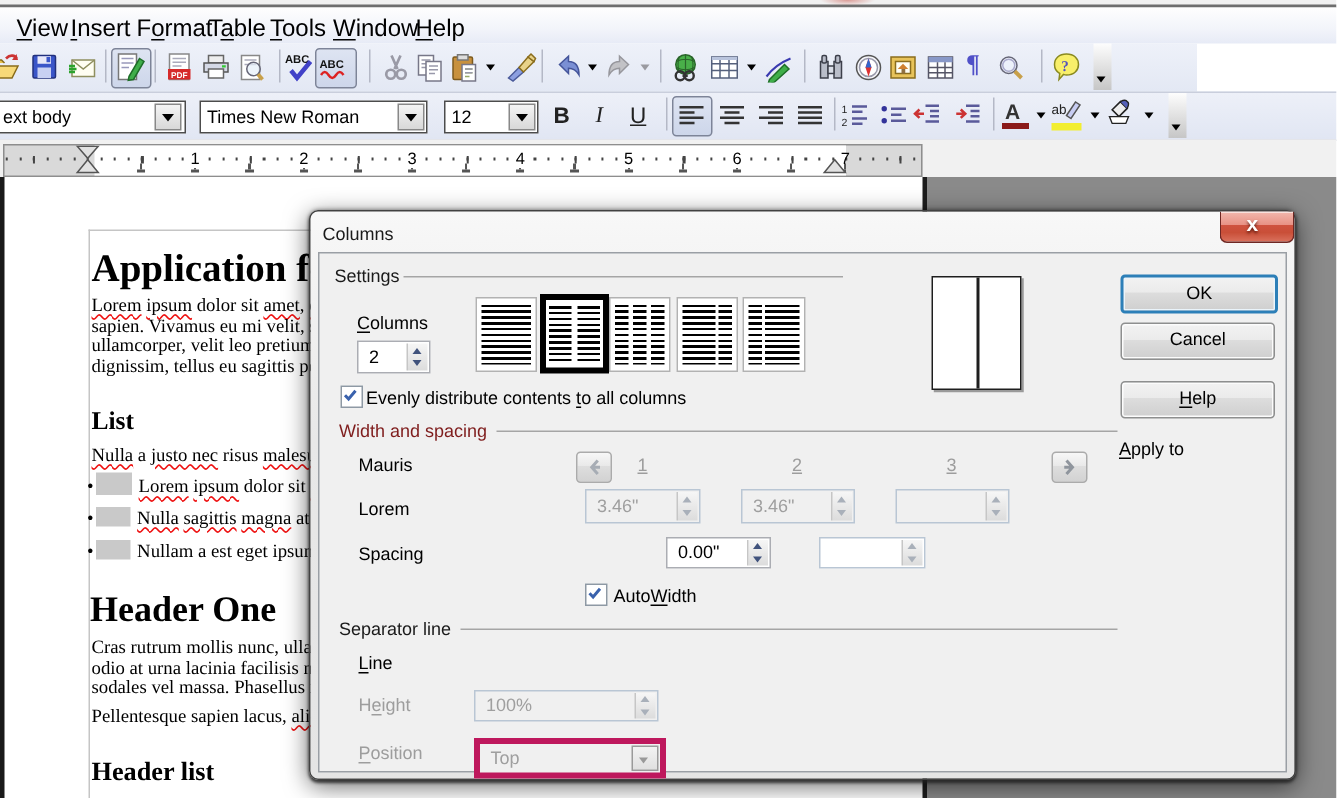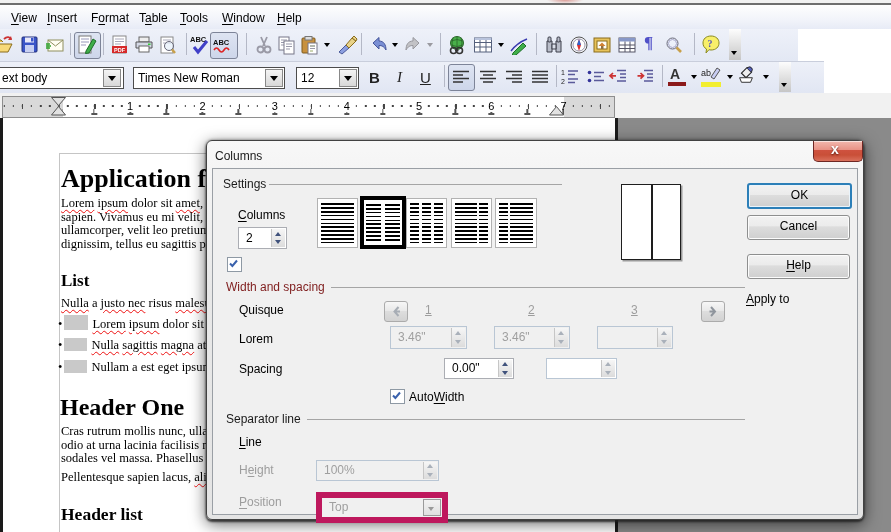--- a/index.html
+++ b/index.html
@@ -2,25 +2,25 @@
 <html><head>
 <meta charset="utf-8">
 <style>
 html,body{margin:0;padding:0}
 body{width:891px;height:532px;overflow:hidden;position:relative;font-family:"Liberation Sans",sans-serif;background:#fff}
 .abs{position:absolute}
 
 #titlestrip{left:0;top:0;width:891px;height:3px;background:#f1f1f1;border-bottom:2px solid #6e6e6e}
 #redblur{left:545px;top:0;width:40px;height:4px;background:radial-gradient(ellipse at center top,rgba(200,85,75,.55),rgba(200,85,75,0) 65%)}
 #menubar{left:0;top:5px;width:891px;height:24px;background:linear-gradient(#fefefe,#f2f4fa 60%,#e7ebf6)}
-#menubar > span{position:absolute;top:6px;font-size:12px;color:#000}
+#menubar > span{position:absolute;top:6px;font-size:16px;color:#000}
 .u{text-decoration:underline;text-underline-offset:2px;text-decoration-thickness:1px}
 
 #toolbar1{left:0;top:29px;width:798px;height:32px;background:linear-gradient(#eef1f9,#e3e8f4)}
-#toolbar2{left:0;top:61px;width:824px;height:31px;background:linear-gradient(#edf0f8,#e1e6f3);border-bottom:1px solid #b9bdcb;border-top:1px solid rgba(185,190,205,.6)}
+#toolbar2{left:0;top:61px;width:891px;height:31px;background:linear-gradient(#edf0f8,#e1e6f3);border-bottom:1px solid #b9bdcb;border-top:1px solid rgba(185,190,205,.6)}
 .tsep{position:absolute;top:4px;width:1px;height:22px;background:#b4b8c6}
 .ic{position:absolute;top:6px;width:20px;height:20px}
 .ic2{position:absolute;top:5px;width:20px;height:20px}
 .drop{position:absolute;width:0;height:0;border-left:3.5px solid transparent;border-right:3.5px solid transparent;border-top:4px solid #000}
 .endstrip{position:absolute;top:0;width:12px;background:linear-gradient(#fdfdfd,#c6c6c6)}
 .pressed{position:absolute;border:1px solid #7d8498;border-radius:3px;background:linear-gradient(#dee4f2,#cdd6ea)}
 
 .combo{position:absolute;top:5px;height:20px;background:#fff;border:1px solid #4c4c4c;font-size:12px;color:#000}
 .combo .txt{position:absolute;left:4px;top:3px;white-space:nowrap}
 .cbtn{position:absolute;right:1px;top:1px;width:16px;height:16px;background:linear-gradient(#f4f4f4,#d8d8d8);border:1px solid #888}
@@ -376,23 +376,24 @@
   <div class="vicon" style="left:282px;top:29px;width:40px;height:48px">
         <div class="stripes" style="left:3px;width:9px"></div>
         <div class="stripes" style="right:3px;width:23px"></div>
       </div>
 
   <div class="cb" style="left:14px;top:88px">
         <svg width="11" height="11" viewBox="0 0 11 11" style="position:absolute;left:0;top:0">
           <path d="M2 5.5 L4.4 8 L9 2.5" stroke="#3a62ad" stroke-width="2" fill="none"></path>
         </svg>
       </div>
+  <div class="lbl" style="left:31px;top:89px">Evenly distribute contents <span class="u">t</span>o all columns</div>
   <div class="lbl" style="left:13px;top:111px;color:#7f1d1d">Width and spacing</div>
   <div class="gline" style="left:118px;top:118px;width:414px"></div>
-  <div class="lbl" style="left:26px;top:134px">Quisque</div>
+  <div class="lbl" style="left:26px;top:134px">Mauris</div>
   <div class="arrbtn" style="left:171px;top:132px">
         <svg width="22" height="19" viewBox="0 0 22 19" style="position:absolute;left:0;top:0">
           <path d="M13.5 5 L9.5 9.5 L13.5 14 M9.5 9.5 L15 9.5" stroke="#a7adb5" stroke-width="2" fill="none"></path>
         </svg>
       </div>
   <div class="glbl" style="left:212px;top:134px;text-decoration:underline">1</div>
   <div class="glbl" style="left:315px;top:134px;text-decoration:underline">2</div>
   <div class="glbl" style="left:418px;top:134px;text-decoration:underline">3</div>
   <div class="arrbtn" style="left:488px;top:132px">
         <svg width="22" height="19" viewBox="0 0 22 19" style="position:absolute;left:0;top:0">
@@ -445,21 +446,21 @@
   <div class="lbl" style="left:26px;top:266px"><span class="u">L</span>ine</div>
   <div class="glbl" style="left:26px;top:294px">H<span class="u">e</span>ight</div>
   <div class="spind" style="left:103px;top:291px;width:121px;height:19px">
     <div class="sptxt" style="top:2px;color:#9f9f9f">100%</div>
     <div class="spbtns">
           <div class="tri-u tri-ug" style="left:3px;top:2px"></div>
           <div class="tri-d tri-dg" style="left:3px;bottom:2px"></div>
         </div>
   </div>
   <div class="glbl" style="left:26px;top:326px"><span class="u">P</span>osition</div>
-  <div class="dd" style="left:103px;top:323px;width:120px;height:19px;border:6px solid #be185d;background:#f0f0f0">
+  <div class="dd" style="left:103px;top:323px;width:120px;height:19px;border:4px solid #be185d;background:#f0f0f0">
     <div class="sptxt" style="top:2px;color:#9f9f9f">Top</div>
     <div class="ddbtn" style="background:linear-gradient(#f2f2f2,#e0e0e0)">
           <div class="drop" style="left:4px;top:7px;border-top-color:#999"></div>
         </div>
   </div>
 
   <div style="position:absolute;left:408px;top:15px;width:58px;height:74px;background:#fff;border:1.5px solid #1e1e1e;box-shadow:1.5px 1.5px 0 #9a9a9a">
         <div style="position:absolute;left:50%;top:0;width:1.5px;height:100%;background:#1e1e1e"></div>
       </div>
 

